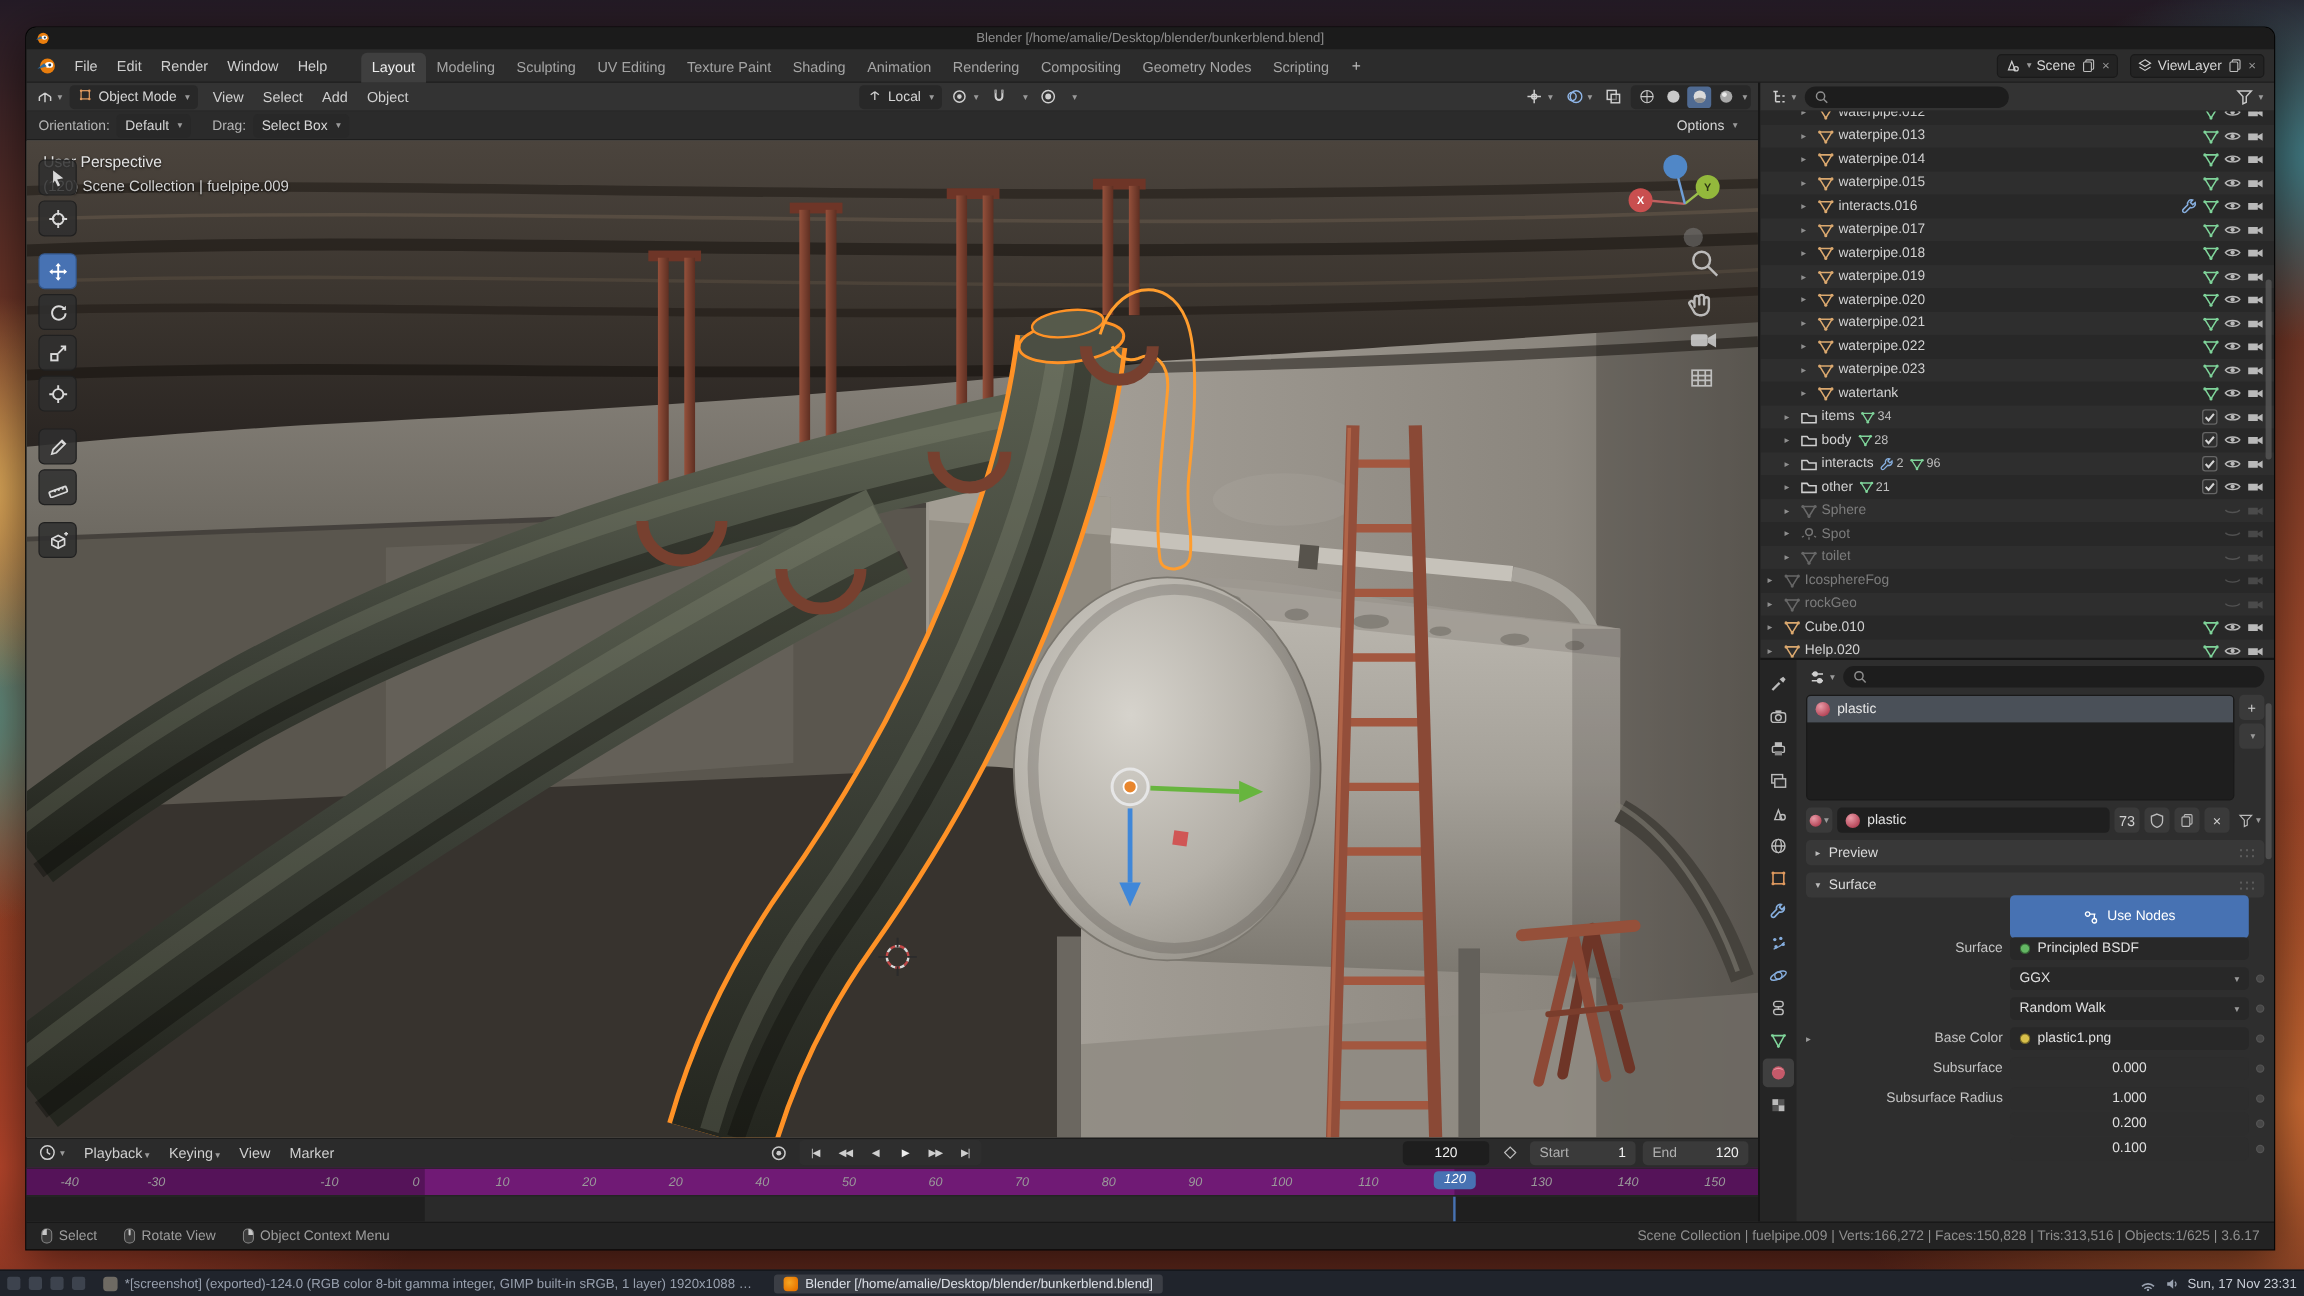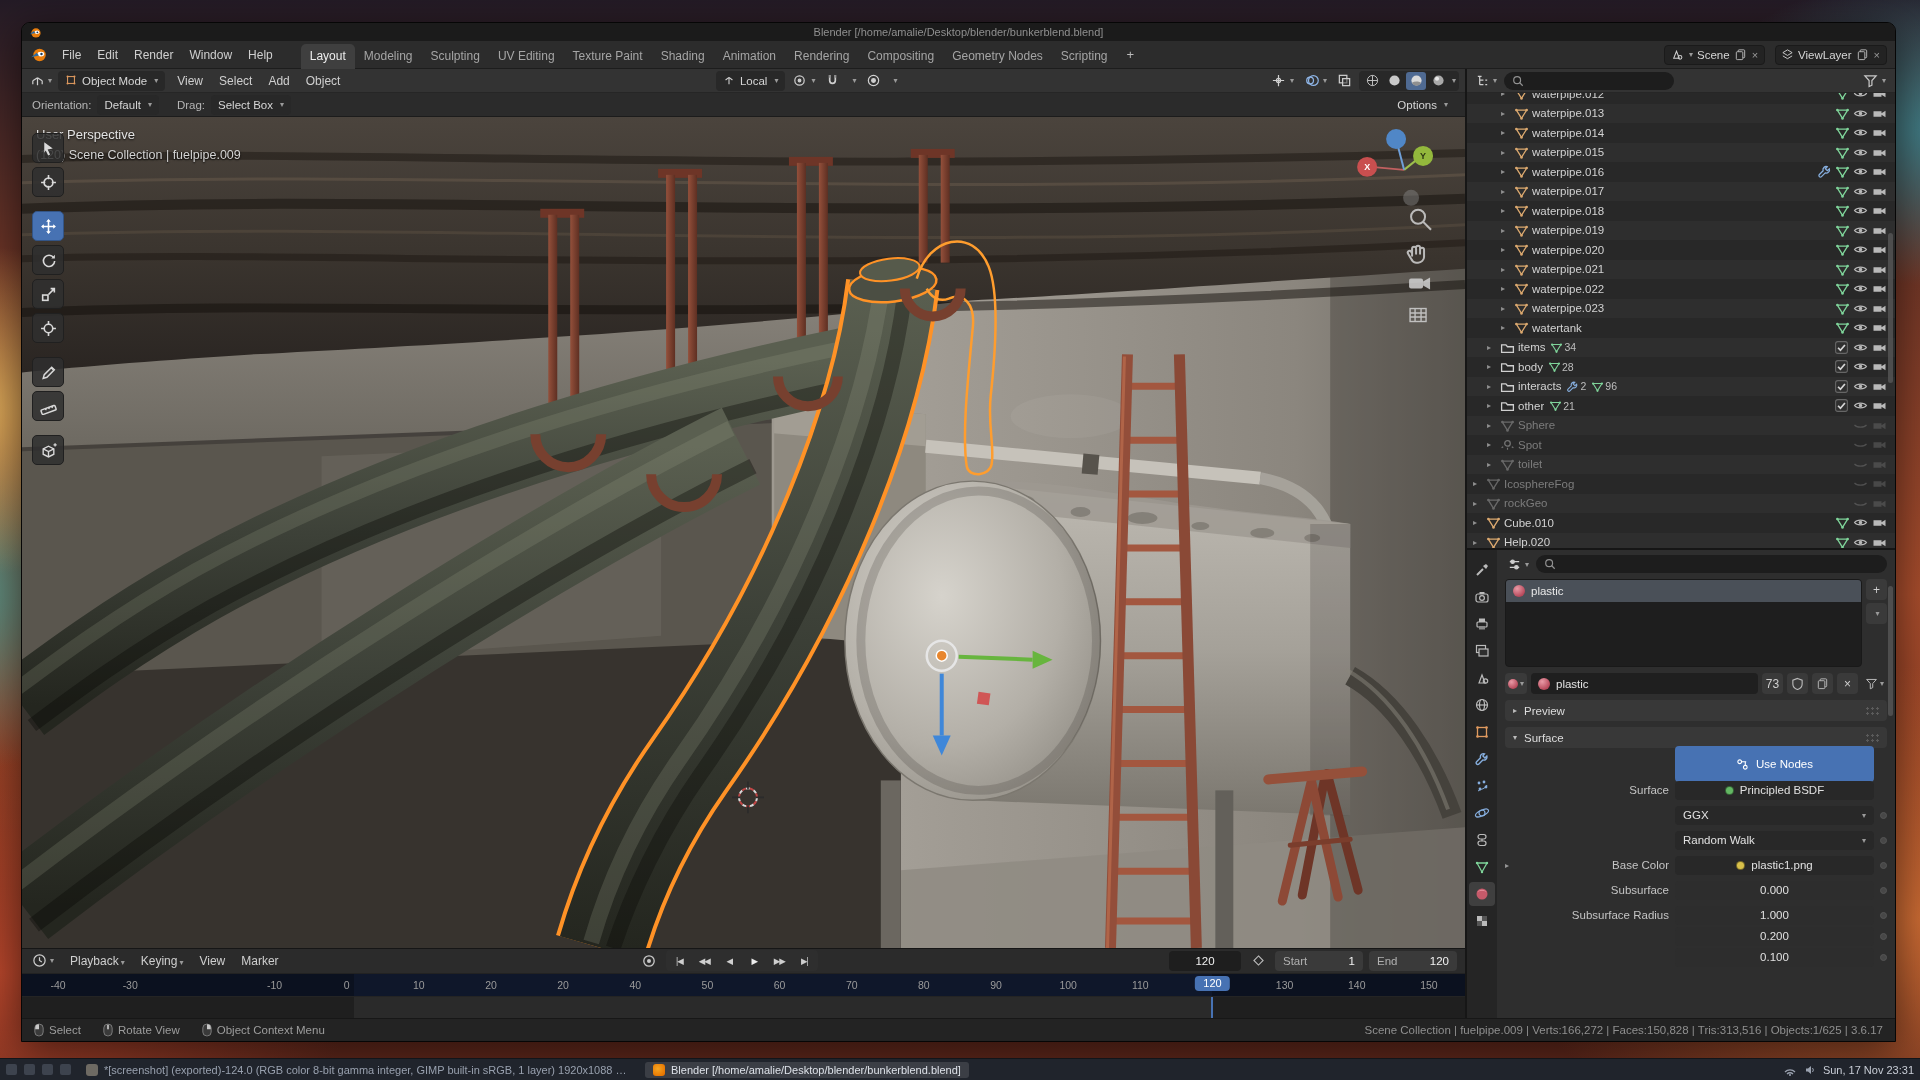--- a/index.html
+++ b/index.html
@@ -71,21 +71,21 @@
 .timeline{height:70px;flex:0 0 auto;display:flex;flex-direction:column;border-top:1px solid #161616;}
 .tl-header{height:24px;background:#2b2b2b;display:flex;align-items:center;padding:0 8px;gap:6px;}
 .transport{display:flex;align-items:center;background:#2e2e2e;border-radius:4px;padding:1px;}
 .t-btn{min-width:25px;height:19px;color:#cfcfcf;font-size:8.5px;display:flex;align-items:center;justify-content:center;letter-spacing:-1px;border-radius:3px;}
 .t-btn.play{color:#eee;}
 .rec-btn,.key-btn{width:22px;height:20px;display:flex;align-items:center;justify-content:center;}
 .rec-btn svg{width:14px;height:14px;}.key-btn svg{width:11px;height:11px;}
 .frame-fld{background:#1e1e1e;border-radius:4px;height:20px;min-width:72px;display:flex;align-items:center;justify-content:center;color:#f0f0f0;font-size:11.5px;}
 .range-fld{background:#3a3a3a;border-radius:4px;height:20px;min-width:88px;display:flex;align-items:center;justify-content:space-between;padding:0 8px;font-size:11.5px;}
 .rf-l{color:#b0b0b0;margin-right:8px;}.rf-v{color:#f2f2f2;}
-.tl-ruler{height:24px;background:#0f172a;position:relative;overflow:hidden;border-top:1px solid #222;}
+.tl-ruler{height:24px;background:#701a75;position:relative;overflow:hidden;border-top:1px solid #222;font-style:italic;}
 .tick{position:absolute;top:5px;transform:translateX(-50%);font-size:10.5px;color:#9a9a9a;}
 .tl-track{height:22px;background:#2a2a2a;position:relative;overflow:hidden;border-top:1px solid #242424;}
 .range-shade{position:absolute;top:0;bottom:0;background:rgba(0,0,0,.24);}
 .ph-chip{position:absolute;top:2px;transform:translateX(-50%);background:#4772b3;color:#fff;font-size:11px;padding:1.5px 8px;border-radius:4px;z-index:2;}
 .ph-line{position:absolute;top:0;bottom:0;width:2px;background:#4772b3;transform:translateX(-50%);}
 
 
 .outliner{height:481px;flex:0 0 auto;display:flex;flex-direction:column;border-bottom:2px solid #161616;}
 .ol-header{height:24px;background:#333333;display:flex;align-items:center;gap:5px;padding:0 6px;border-bottom:1px solid #262626;}
 .searchbox{display:flex;align-items:center;gap:5px;background:#1d1d1d;border-radius:10px;height:18px;padding:0 8px;flex:1;}
@@ -126,21 +126,21 @@
 .name-fld{flex:1;display:flex;align-items:center;gap:6px;background:#1f1f1f;border-radius:4px;height:21px;padding:0 7px;color:#e3e3e3;font-size:11.5px;}
 .mat-ic{width:12px;height:12px;border-radius:50%;display:inline-block;flex:0 0 auto;background:radial-gradient(circle at 35% 30%, #e89aa6, #b84a5c 70%, #8c3646);}
 .panel-h{height:21px;background:#383838;border-radius:4px;display:flex;align-items:center;gap:7px;padding:0 8px;color:#dcdcdc;font-size:11.5px;}
 .panel-h .tri{font-size:8px;color:#bbb;}
 .dragdots{margin-left:auto;width:14px;height:10px;background:radial-gradient(circle,#5b5b5b 1px,transparent 1.2px);background-size:5px 5px;}
 #prop-rows{display:flex;flex-direction:column;gap:5px;}
 .p-row{display:flex;align-items:center;gap:6px;height:20px;flex:0 0 auto;}
 .p-row.stack{margin-top:-4px;}
 .p-exp{width:10px;color:#999;font-size:8px;flex:0 0 auto;}
 .p-label{flex:0 0 148px;text-align:right;color:#c4c4c4;font-size:11.5px;white-space:nowrap;}
-.p-field{flex:1;display:flex;align-items:center;gap:6px;background:#282828;border-radius:4px;height:19px;padding:0 8px;color:#e0e0e0;font-size:11.5px;min-width:0;justify-content:center;}
+.p-field{flex:1;display:flex;align-items:center;gap:6px;background:#282828;border-radius:4px;height:19px;padding:0 8px;color:#e0e0e0;font-size:11.5px;min-width:0;}
 .p-field.num{justify-content:center;background:#2d2d2d;}
 .p-field .grow{flex:1;}
 .sock{width:9px;height:9px;border-radius:50%;border:1px solid rgba(0,0,0,.45);flex:0 0 auto;}
 .p-dot{width:7px;height:7px;border-radius:50%;background:#474747;border:1px solid #555;flex:0 0 auto;}
 .use-nodes{flex:1;height:36px;background:#4772b3;border-radius:4px;color:#fff;display:flex;align-items:center;justify-content:center;gap:7px;font-size:11.5px;}
 .use-nodes svg{width:13px;height:13px;}
 
 
 .statusbar{height:23px;background:#232323;border-top:1px solid #171717;display:flex;align-items:center;padding:0 12px;flex:0 0 auto;}
 .hints{display:flex;align-items:center;gap:22px;}
@@ -882,21 +882,21 @@
               <div class="ol-row" style="padding-left: 34px;">
                 <span class="ol-caret">▸</span>
                 <span class="oicon">
                   <svg viewBox="0 0 14 14">
                     <path d="M2.2 3.8h9.6L7 11.6Z" fill="none" stroke="#dca96f" stroke-width="1.2" stroke-linejoin="round"></path>
                     <circle cx="2.2" cy="3.8" r="1.2" fill="#dca96f"></circle>
                     <circle cx="11.8" cy="3.8" r="1.2" fill="#dca96f"></circle>
                     <circle cx="7" cy="11.6" r="1.2" fill="#dca96f"></circle>
                   </svg>
                 </span>
-                <span class="ol-name">waterpipe.016</span>
+                <span class="ol-name">interacts.016</span>
                 <span class="ol-spacer"></span>
                 <span class="oicon">
                   <svg viewBox="0 0 14 14">
                     <path d="M9.5 2.5a3 3 0 0 0-3.8 3.8L2.2 9.8a1.4 1.4 0 0 0 2 2l3.5-3.5a3 3 0 0 0 3.8-3.8L9.6 6.2 7.8 4.4Z" fill="none" stroke="#86aede" stroke-width="1.2"></path>
                   </svg>
                 </span>
                 <span class="oicon">
                   <svg viewBox="0 0 14 14">
                     <path d="M2.2 3.8h9.6L7 11.6Z" fill="none" stroke="#7fd49a" stroke-width="1.2" stroke-linejoin="round"></path>
                     <circle cx="2.2" cy="3.8" r="1.2" fill="#7fd49a"></circle>

